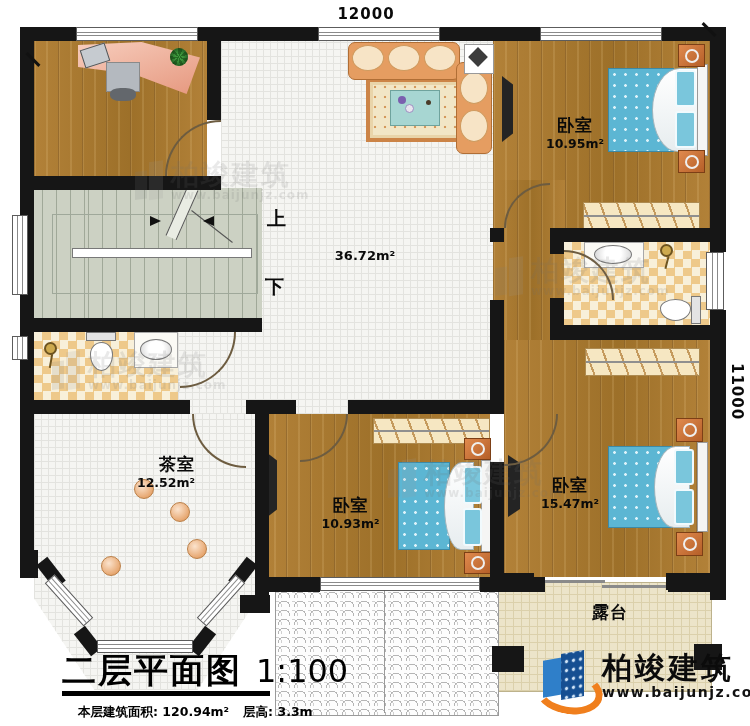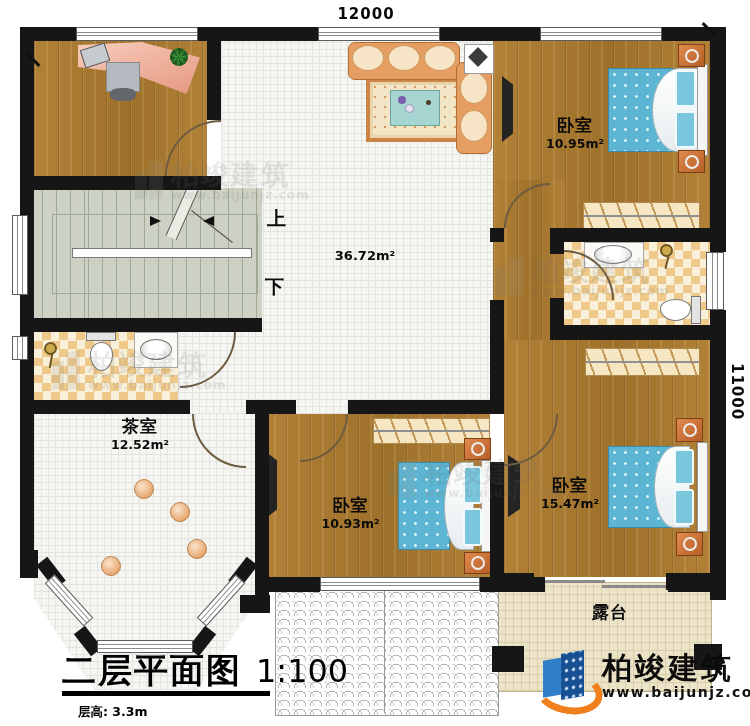--- a/index.html
+++ b/index.html
@@ -286,21 +286,21 @@
   <div class="abs door door-br" style="left:300px;top:414px;width:48px;height:48px;"></div>
   <div class="abs door door-br" style="left:504px;top:414px;width:54px;height:52px;"></div>
 
   <div class="abs rlabel" style="left:305px;top:248px;width:120px;">
     <span class="rarea" style="font-size:13px;">36.72m²</span>
   </div>
   <div class="abs rlabel" style="left:515px;top:115px;width:120px;">
     <span class="rname">卧室</span>
     <span class="rarea">10.95m²</span>
   </div>
-  <div class="abs rlabel" style="left:85px;top:416px;width:110px;">
+  <div class="abs rlabel" style="left:85px;top:454px;width:110px;text-align:right;">
     <span class="rname">茶室</span>
     <span class="rarea">12.52m²</span>
   </div>
   <div class="abs rlabel" style="left:298px;top:495px;width:105px;">
     <span class="rname">卧室</span>
     <span class="rarea">10.93m²</span>
   </div>
   <div class="abs rlabel" style="left:515px;top:475px;width:110px;">
     <span class="rname">卧室</span>
     <span class="rarea">15.47m²</span>
@@ -342,20 +342,21 @@
         <span class="wm-url">www.baijunjz.com</span>
       </div>
   </div>
 
   <div class="abs" style="left:62px;top:648px;display:flex;align-items:baseline;">
     <span class="title-name">二层平面图</span>
     <span class="title-scale">1:100</span>
   </div>
   <div class="abs title-bar" style="left:62px;top:691px;width:208px;height:5px;"></div>
   <div class="abs" style="left:78px;top:704px;display:flex;gap:14px;">
+    <span class="subtext">本层建筑面积: 120.94m²</span>
     <span class="subtext">层高: 3.3m</span>
   </div>
 
   <div class="abs logo" style="left:538px;top:650px;">
     <div class="logo-icon">
       <div class="li-back"></div>
       <div class="li-front"></div>
       <div class="li-swoosh"></div>
     </div>
     <div class="logo-text">

